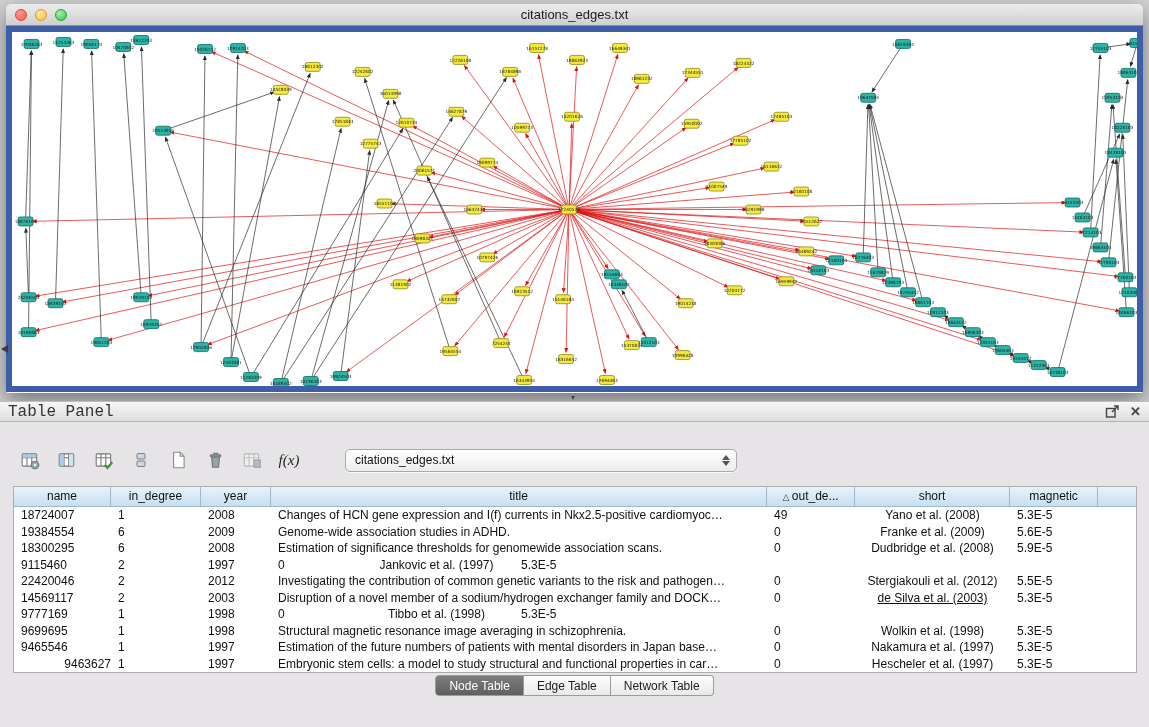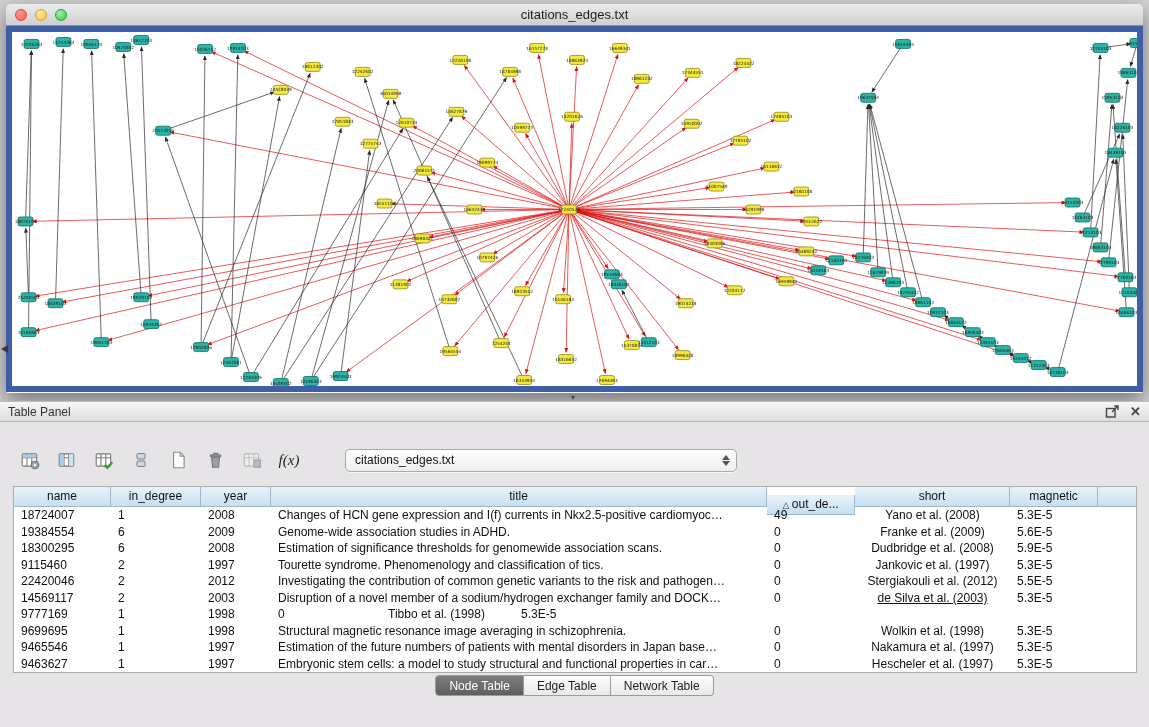--- a/index.html
+++ b/index.html
@@ -24,21 +24,21 @@
   .splitter-grip { position:absolute; left:566px; top:394px; width:14px; height:7px; color:#444;
     font-size:8px; line-height:7px; text-align:center; }
   .edge-arrow { position:absolute; left:1px; top:345px; width:0; height:0;
     border-top:4px solid transparent; border-bottom:4px solid transparent; border-right:7px solid #3a3a3a; }
 
   
   .table-panel { position:absolute; left:0; top:401px; width:1149px; height:326px;
     background:#e6e4e6; border-top:1px solid #bdbdbd; }
   .panel-header { height:20px; background:linear-gradient(#f7f7f7,#dddddd); border-bottom:1px solid #b3b3b3;
     display:flex; align-items:center; padding:0 8px; }
-  .panel-title { font-size:12px; color:#333; }
+  .panel-title { font-size:16px; color:#333;font-family:Liberation Mono, monospace; }
   .panel-actions { margin-left:auto; display:flex; align-items:center; gap:10px; }
   .panel-actions button { background:none; border:none; cursor:pointer; color:#444; font-size:13px;
     line-height:13px; padding:0; display:flex; align-items:center; }
 
   .toolbar { display:flex; align-items:center; margin:22px 0 0 16px; height:32px; }
   #toolbar-icons { display:flex; align-items:center; gap:9px; }
   .tool-btn { width:28px; height:28px; background:none; border:none; display:flex; align-items:center;
     justify-content:center; cursor:pointer; }
   .tool-btn .fx { font-family:"Liberation Serif", serif; font-style:italic; font-size:15px; color:#222; }
   .combo { margin-left:42px; width:392px; height:23px; background:linear-gradient(#ffffff,#ededed);
@@ -715,21 +715,21 @@
         </span>
     </div>
   </div>
 
   <div class="table-wrap">
     <div class="thead" id="thead-row">
         <div class="th" style="width: 97px;">name</div>
         <div class="th" style="width: 90px;">in_degree</div>
         <div class="th" style="width: 70px;">year</div>
         <div class="th" style="width: 496px;">title</div>
-        <div class="th" style="width: 88px; margin-top: 8px;"><span class="sort">△ </span>out_de...</div>
+        <div class="th" style="width: 88px;"><span class="sort">△ </span>out_de...</div>
         <div class="th" style="width: 155px;">short</div>
         <div class="th" style="width: 88px;">magnetic</div>
         <div class="th" style="width: 38px;"></div>
       </div>
     <div id="tbody">
         <div class="tr">
           <div class="td" style="width: 97px;">18724007</div>
           <div class="td" style="width: 90px;">1</div>
           <div class="td" style="width: 70px;">2008</div>
           <div class="td" style="width: 496px;">Changes of HCN gene expression and I(f) currents in Nkx2.5-positive cardiomyoc…</div>
@@ -755,21 +755,20 @@
           <div class="td" style="width: 496px;">Estimation of significance thresholds for genomewide association scans.</div>
           <div class="td" style="width: 88px;">0</div>
           <div class="td center" style="width: 155px;">Dudbridge et al. (2008)</div>
           <div class="td" style="width: 88px;">5.9E-5</div>
           <div class="td" style="width: 38px;"></div>
         </div>
         <div class="tr">
           <div class="td" style="width: 97px;">9115460</div>
           <div class="td" style="width: 90px;">2</div>
           <div class="td" style="width: 70px;">1997</div>
-          <div class="td" style="width: 496px;">Tourette syndrome. Phenomenology and classification of tics.</div>
           <div class="td" style="width: 88px;">0</div>
           <div class="td center" style="width: 155px;">Jankovic et al. (1997)</div>
           <div class="td" style="width: 88px;">5.3E-5</div>
           <div class="td" style="width: 38px;"></div>
         </div>
         <div class="tr">
           <div class="td" style="width: 97px;">22420046</div>
           <div class="td" style="width: 90px;">2</div>
           <div class="td" style="width: 70px;">2012</div>
           <div class="td" style="width: 496px;">Investigating the contribution of common genetic variants to the risk and pathogen…</div>
@@ -811,21 +810,21 @@
           <div class="td" style="width: 97px;">9465546</div>
           <div class="td" style="width: 90px;">1</div>
           <div class="td" style="width: 70px;">1997</div>
           <div class="td" style="width: 496px;">Estimation of the future numbers of patients with mental disorders in Japan base…</div>
           <div class="td" style="width: 88px;">0</div>
           <div class="td center" style="width: 155px;">Nakamura et al. (1997)</div>
           <div class="td" style="width: 88px;">5.3E-5</div>
           <div class="td" style="width: 38px;"></div>
         </div>
         <div class="tr">
-          <div class="td" style="width: 97px;">9463627</div>
+          <div class="td" style="width: 97px; text-align: right;">9463627</div>
           <div class="td" style="width: 90px;">1</div>
           <div class="td" style="width: 70px;">1997</div>
           <div class="td" style="width: 496px;">Embryonic stem cells: a model to study structural and functional properties in car…</div>
           <div class="td" style="width: 88px;">0</div>
           <div class="td center" style="width: 155px;">Hescheler et al. (1997)</div>
           <div class="td" style="width: 88px;">5.3E-5</div>
           <div class="td" style="width: 38px;"></div>
         </div>
       </div>
   </div>

